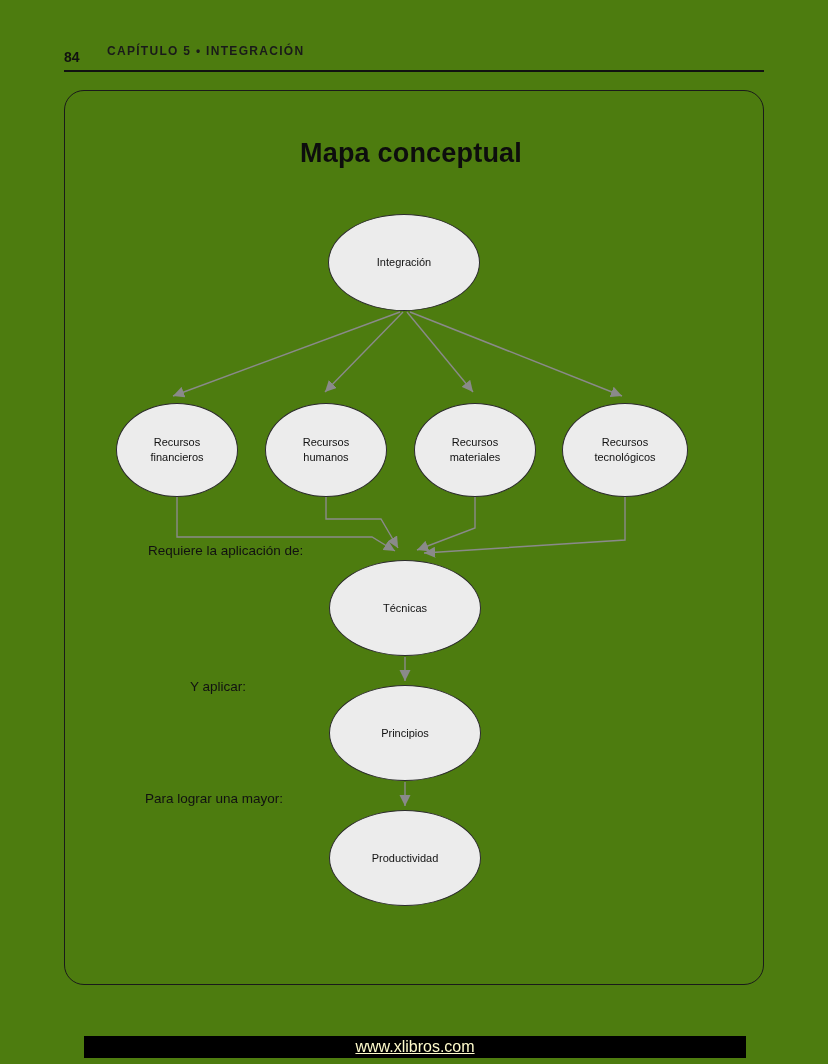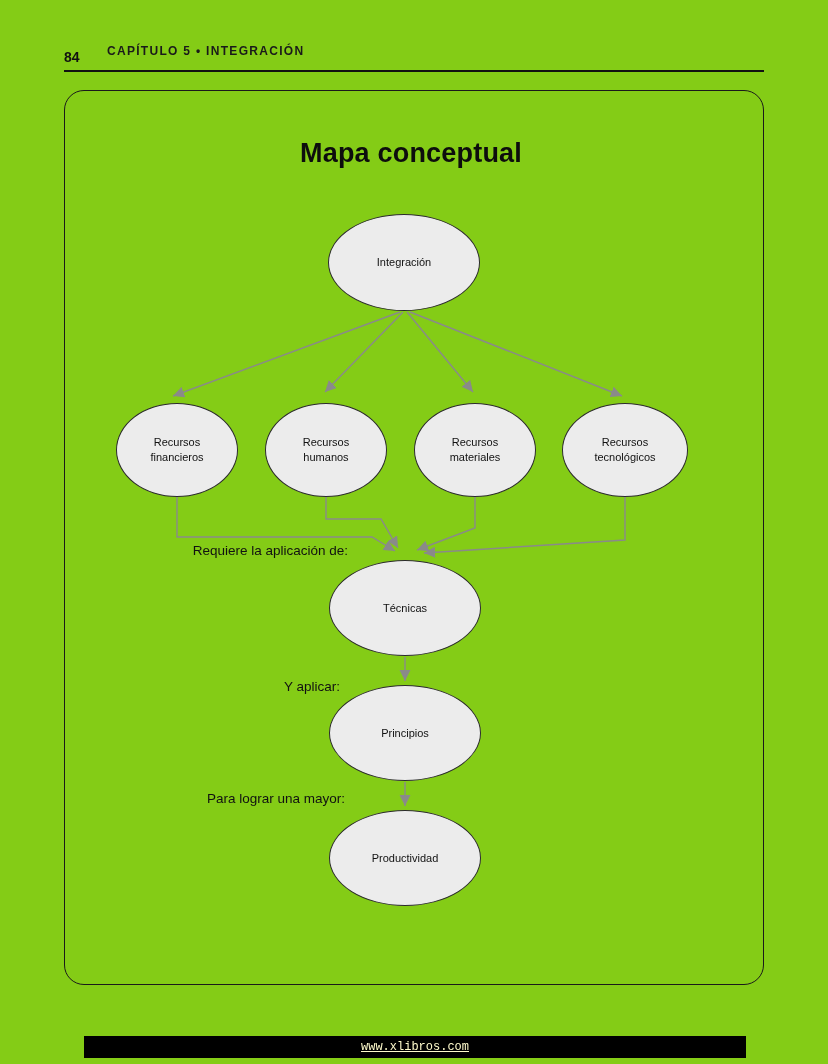--- a/index.html
+++ b/index.html
@@ -1,19 +1,19 @@
 <!DOCTYPE html>
 <html style="--node-fill: #ececec; --arrow: #8a8a8a; --footer-bg: #000000; --footer-text: #fffbcc;"><head>
 <meta charset="utf-8">
 <style>
   * { margin:0; padding:0; box-sizing:border-box; }
   html,body { background:#ffffff; }
   .page {
     position:relative; width:828px; height:1064px; margin:0 auto;
-    background:#84cc16; font-family:"Liberation Sans", sans-serif; overflow:hidden;
+    background:#4d7c0f; font-family:"Liberation Sans", sans-serif; overflow:hidden;
   }
   
   .pagenum  { position:absolute; left:64px; top:49px; font-size:14px; font-weight:700; color:#111; }
   .chapter  { position:absolute; left:107px; top:44px; font-size:12px; font-weight:600;
               letter-spacing:1.3px; color:#1a1a1a; }
   .rule     { position:absolute; left:64px; top:70px; width:700px; height:2px; background:#111; }
   
   .frame    { position:absolute; left:64px; top:90px; width:700px; height:895px;
               border:1.6px solid #1a1a1a; border-radius:20px; }
   .title    { position:absolute; left:64px; top:138px; width:680px; text-align:center;
@@ -29,28 +29,28 @@
   }
   .n-integracion   { left:328px; top:214px; width:152px; height:97px; }
   .n-financieros   { left:116px; top:403px; width:122px; height:94px; }
   .n-humanos       { left:265px; top:403px; width:122px; height:94px; }
   .n-materiales    { left:414px; top:403px; width:122px; height:94px; }
   .n-tecnologicos  { left:562px; top:403px; width:126px; height:94px; }
   .n-tecnicas      { left:329px; top:560px; width:152px; height:96px; }
   .n-principios    { left:329px; top:685px; width:152px; height:96px; }
   .n-productividad { left:329px; top:810px; width:152px; height:96px; }
   
-  .label { position:absolute; font-size:13.5px; color:#111; text-align:right; }
+  .label { position:absolute; font-size:13.5px; color:#111; text-align:left; }
   .l-requiere { left:148px; top:543px; width:200px; }
   .l-aplicar  { left:190px; top:679px; width:150px; }
   .l-lograr   { left:145px; top:791px; width:200px; }
   
   .footer { position:absolute; left:84px; top:1036px; width:662px; height:22px;
             background:var(--footer-bg, #000000); display:flex; align-items:center; justify-content:center; }
-  .footer a { color:var(--footer-text, #fffbcc); font-size:12px; text-decoration:underline; cursor:pointer;font-family:Liberation Mono, monospace; }
+  .footer a { color:var(--footer-text, #fffbcc); font-size:16px; text-decoration:underline; cursor:pointer; }
 </style>
 </head>
 <body>
 
 <div class="page">
 
   <span class="pagenum">84</span>
   <span class="chapter">CAPÍTULO 5  •  INTEGRACIÓN</span>
   <div class="rule"></div>
 

